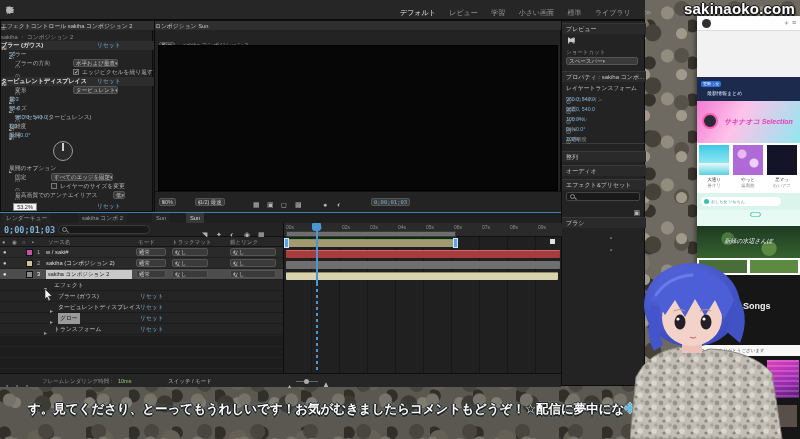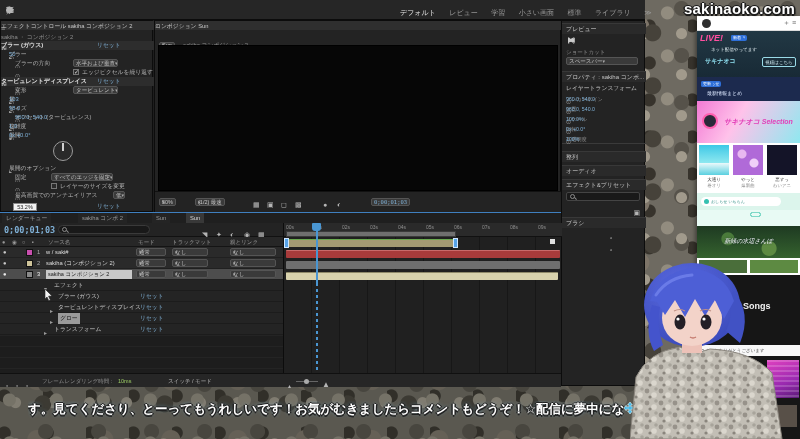--- a/index.html
+++ b/index.html
@@ -532,31 +532,20 @@
       <svg id="cursor1" viewBox="0 0 9 12" style="left:44px;top:76px;">
         <path d="M1 0 L8 7 L4.6 7.2 L6.4 11 L4.8 11.8 L3 8 L1 10 Z" fill="#f2f2f2" stroke="#222" stroke-width="0.6"></path>
       </svg>
     </div>
   </div>
 
   <div id="br">
     <div style="top:0;height:15px;background:#ffffff;border-bottom:1px solid #ddd;">
       <span style="left:5px;top:3px;width:9px;height:9px;border-radius:50%;background:#2f2f2f;position:absolute;"></span>
       <span style="right:4px;top:2px;font-size:7px;color:#666;position:absolute;">＋ ≡</span>
-    </div>
-    <div style="top:15px;height:46px;background:linear-gradient(#223844,#182a36);">
-      <span style="left:3px;top:2px;font-size:9px;font-weight:bold;font-style:italic;color:#ff4fa0;position:absolute;">LIVE!</span>
-      <span style="left:34px;top:3px;position:absolute;white-space:nowrap;">
-        <span class="btag">配信中</span>
-          <span class="btag">告知</span>
-          <span class="btag">新着</span>
-      </span>
-      <span style="left:14px;top:16px;font-size:4.5px;color:#e8f4f8;position:absolute;">ネット配信やってます</span>
-      <span style="left:8px;top:26px;font-size:6px;color:#8fe0f0;font-weight:bold;position:absolute;">サキナオコ</span>
-      <span style="right:4px;top:26px;width:34px;height:10px;border:1px solid #9adbe8;border-radius:2px;color:#d8f2f8;font-size:4.5px;line-height:9px;text-align:center;position:absolute;">視聴はこちら</span>
     </div>
     <div style="top:61px;height:24px;background:#1c2a4e;">
       <span style="left:4px;top:3px;position:absolute;white-space:nowrap;">
         <span class="btag">お知らせ</span>
           <span class="btag">更新</span>
       </span>
       <span style="left:10px;top:13px;font-size:5px;color:#dce8ff;position:absolute;">最新情報まとめ</span>
     </div>
     <div style="top:85px;height:42px;background:linear-gradient(120deg,#f27ad4,#ffc2ea 40%,#8fe8ef);">
       <span style="left:5px;top:12px;width:16px;height:16px;border-radius:50%;background:#2a2a3a;border:2px solid #ff5fb0;position:absolute;"></span>

